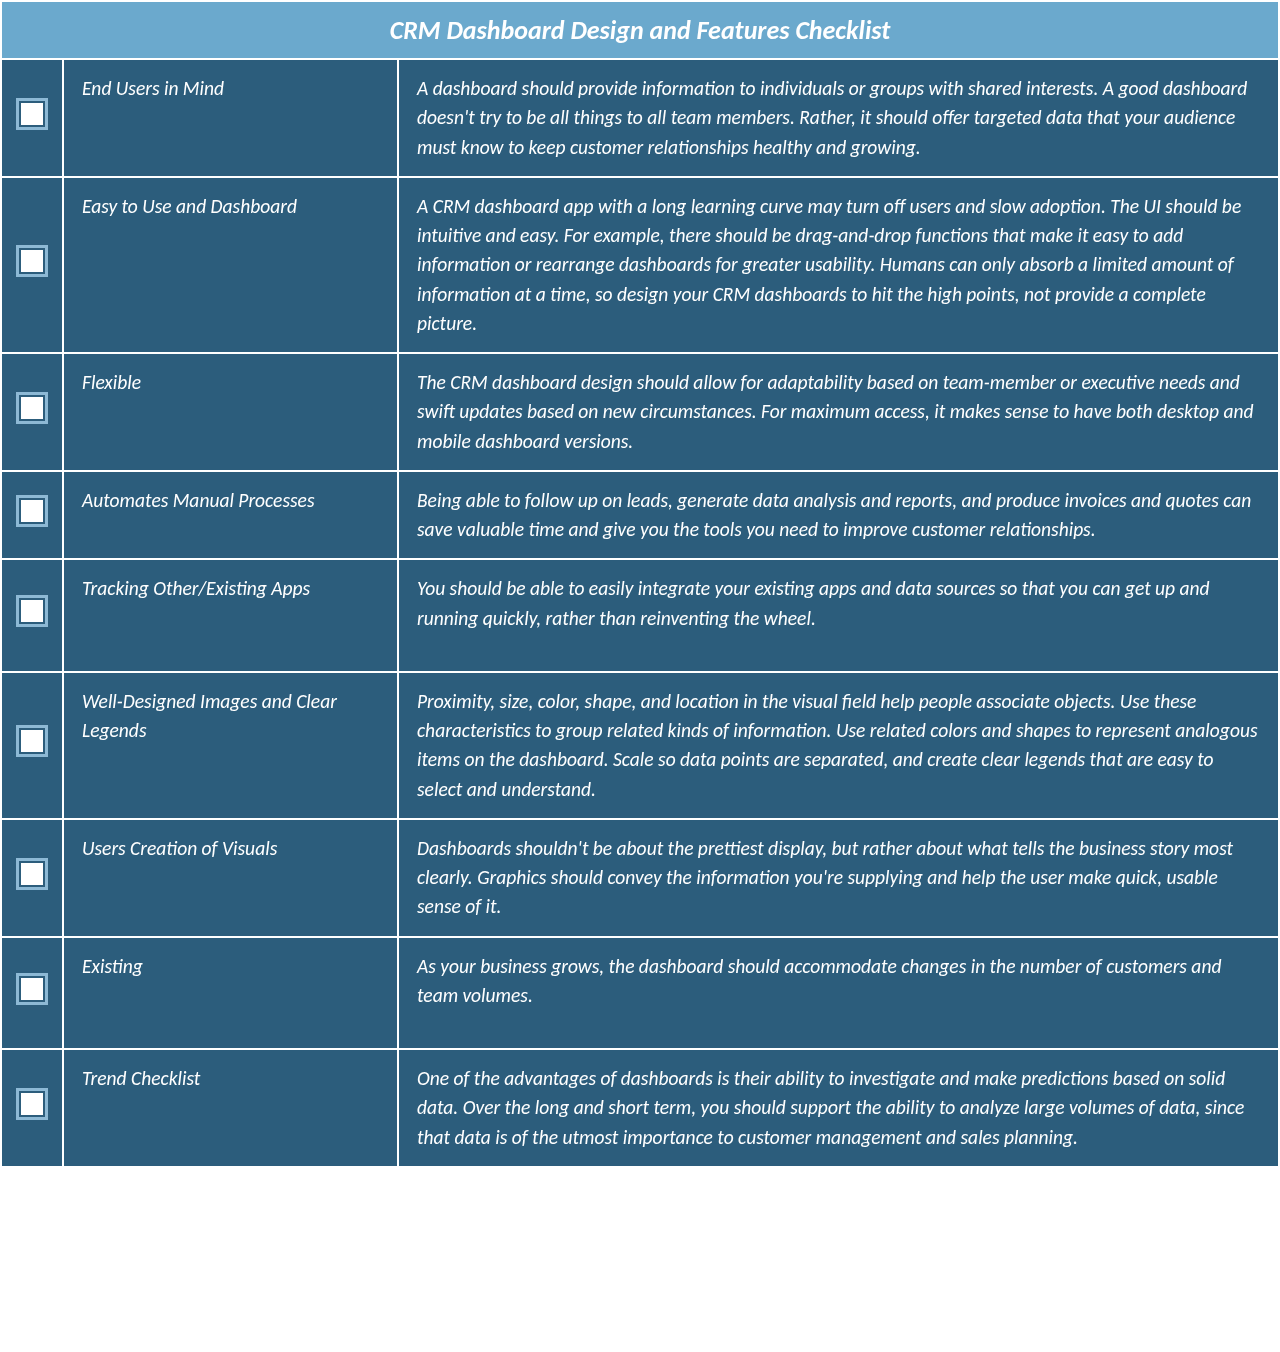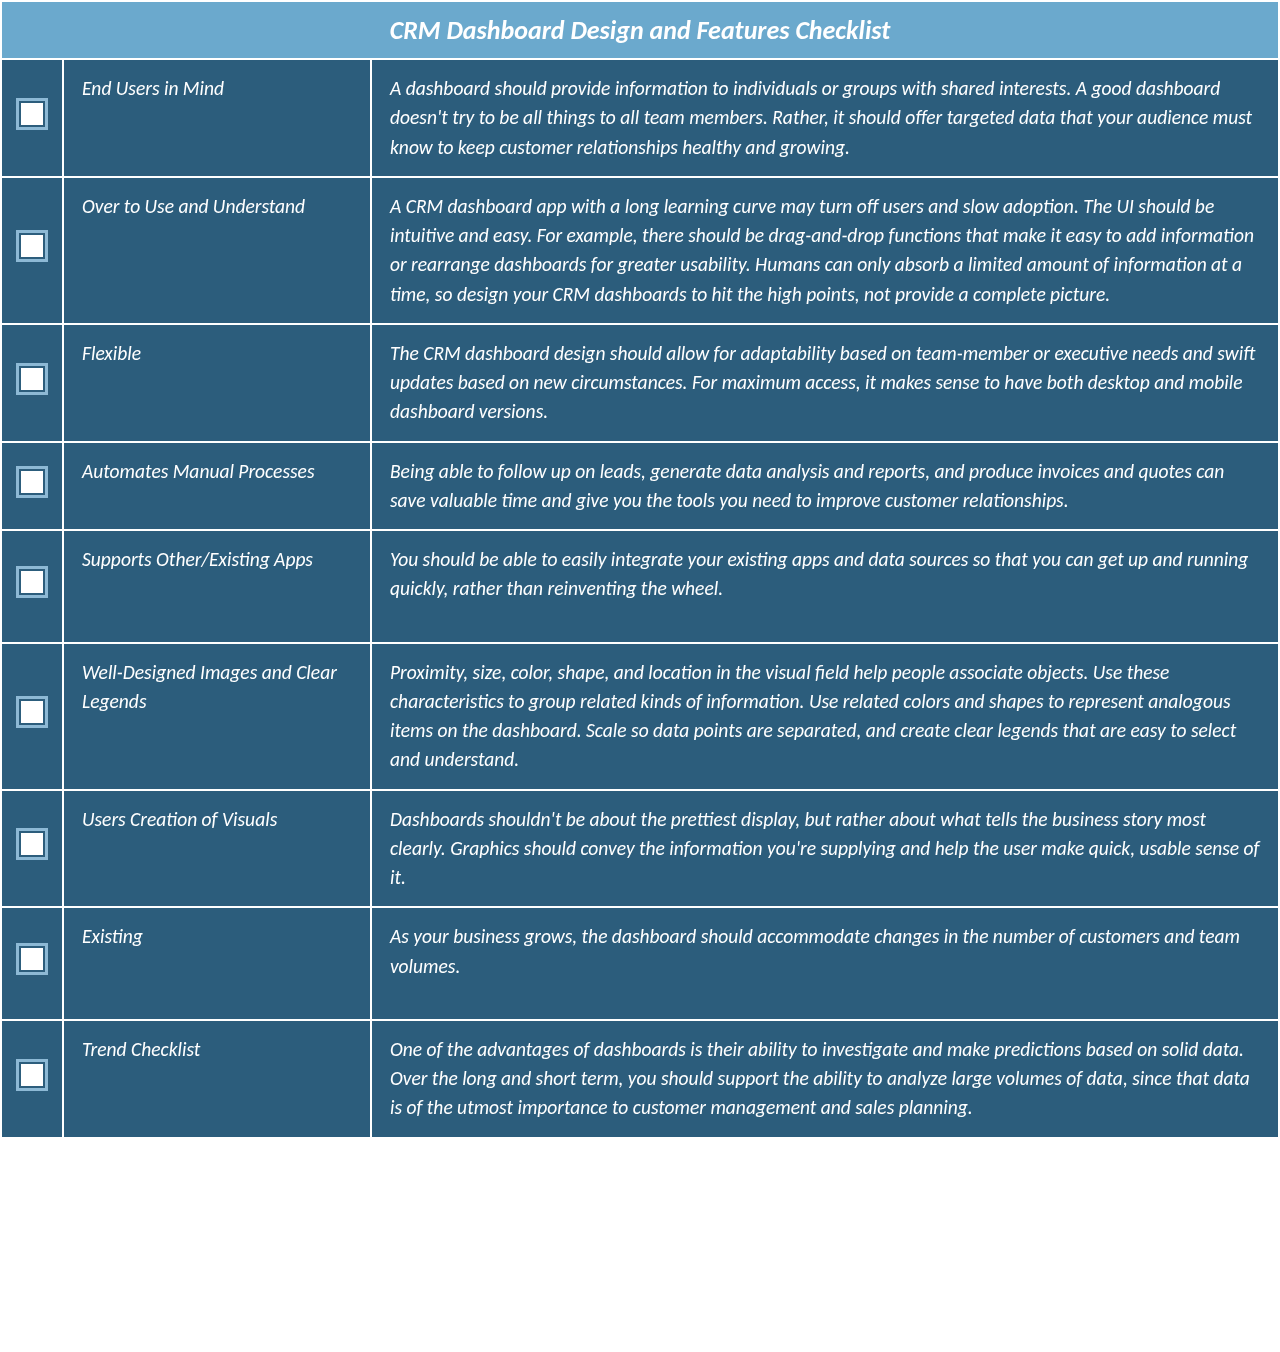--- a/index.html
+++ b/index.html
@@ -44,21 +44,21 @@
     .checkbox {
       display: inline-block;
       width: 32px;
       height: 32px;
       background: #fff;
       border: 3px solid #8db9d5;
       box-shadow: inset 0 0 0 2px #2c5d7c;
       cursor: pointer;
     }
     .title-cell {
-      width: 308px;
+      width: 335px;
       font-size: 20px;
     }
     .desc-cell {
       font-size: 19.5px;
     }
     
     .extra-pad td.desc-cell,
     .extra-pad td.title-cell {
       padding-bottom: 38px;
     }
@@ -71,36 +71,36 @@
     <tr class="header-row">
       <td colspan="3">CRM Dashboard Design and Features Checklist</td>
     </tr>
   <tr class="item-row">
         <td class="checkbox-cell"><span class="checkbox"></span></td>
         <td class="title-cell">End Users in Mind</td>
         <td class="desc-cell">A dashboard should provide information to individuals or groups with shared interests. A good dashboard doesn't try to be all things to all team members. Rather, it should offer targeted data that your audience must know to keep customer relationships healthy and growing.</td>
       </tr>
       <tr class="item-row">
         <td class="checkbox-cell"><span class="checkbox"></span></td>
-        <td class="title-cell">Over to Use and Understand</td>
+        <td class="title-cell">Easy to Use and Dashboard</td>
         <td class="desc-cell">A CRM dashboard app with a long learning curve may turn off users and slow adoption. The UI should be intuitive and easy. For example, there should be drag-and-drop functions that make it easy to add information or rearrange dashboards for greater usability. Humans can only absorb a limited amount of information at a time, so design your CRM dashboards to hit the high points, not provide a complete picture.</td>
       </tr>
       <tr class="item-row">
         <td class="checkbox-cell"><span class="checkbox"></span></td>
         <td class="title-cell">Flexible</td>
         <td class="desc-cell">The CRM dashboard design should allow for adaptability based on team-member or executive needs and swift updates based on new circumstances. For maximum access, it makes sense to have both desktop and mobile dashboard versions.</td>
       </tr>
       <tr class="item-row">
         <td class="checkbox-cell"><span class="checkbox"></span></td>
         <td class="title-cell">Automates Manual Processes</td>
         <td class="desc-cell">Being able to follow up on leads, generate data analysis and reports, and produce invoices and quotes can save valuable time and give you the tools you need to improve customer relationships.</td>
       </tr>
       <tr class="item-row extra-pad">
         <td class="checkbox-cell"><span class="checkbox"></span></td>
-        <td class="title-cell">Supports Other/Existing Apps</td>
+        <td class="title-cell">Tracking Other/Existing Apps</td>
         <td class="desc-cell">You should be able to easily integrate your existing apps and data sources so that you can get up and running quickly, rather than reinventing the wheel.</td>
       </tr>
       <tr class="item-row">
         <td class="checkbox-cell"><span class="checkbox"></span></td>
         <td class="title-cell">Well-Designed Images and Clear Legends</td>
         <td class="desc-cell">Proximity, size, color, shape, and location in the visual field help people associate objects. Use these characteristics to group related kinds of information. Use related colors and shapes to represent analogous items on the dashboard. Scale so data points are separated, and create clear legends that are easy to select and understand.</td>
       </tr>
       <tr class="item-row">
         <td class="checkbox-cell"><span class="checkbox"></span></td>
         <td class="title-cell">Users Creation of Visuals</td>

